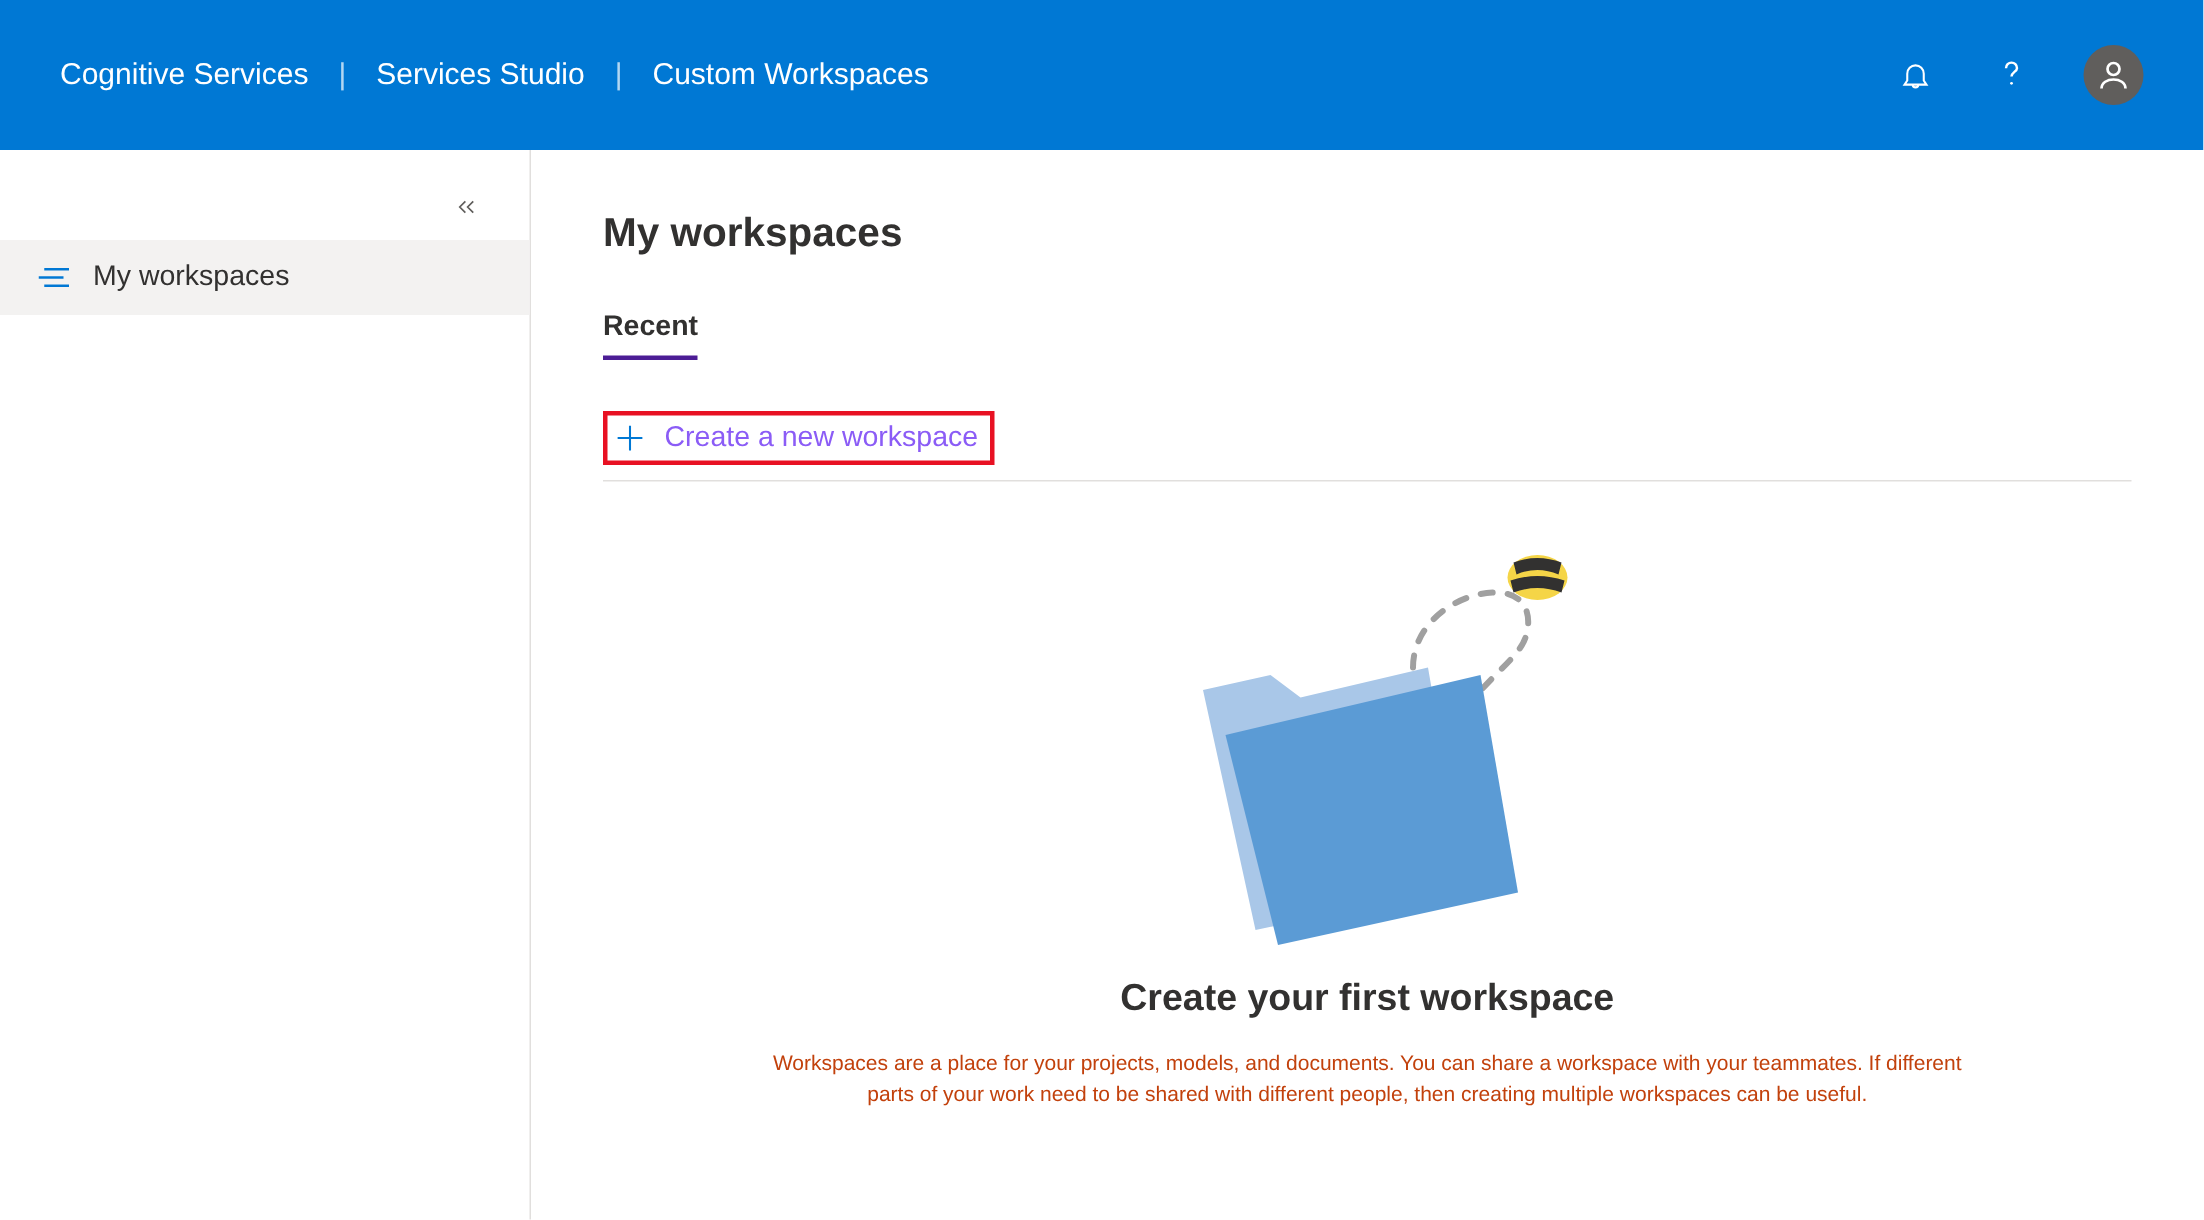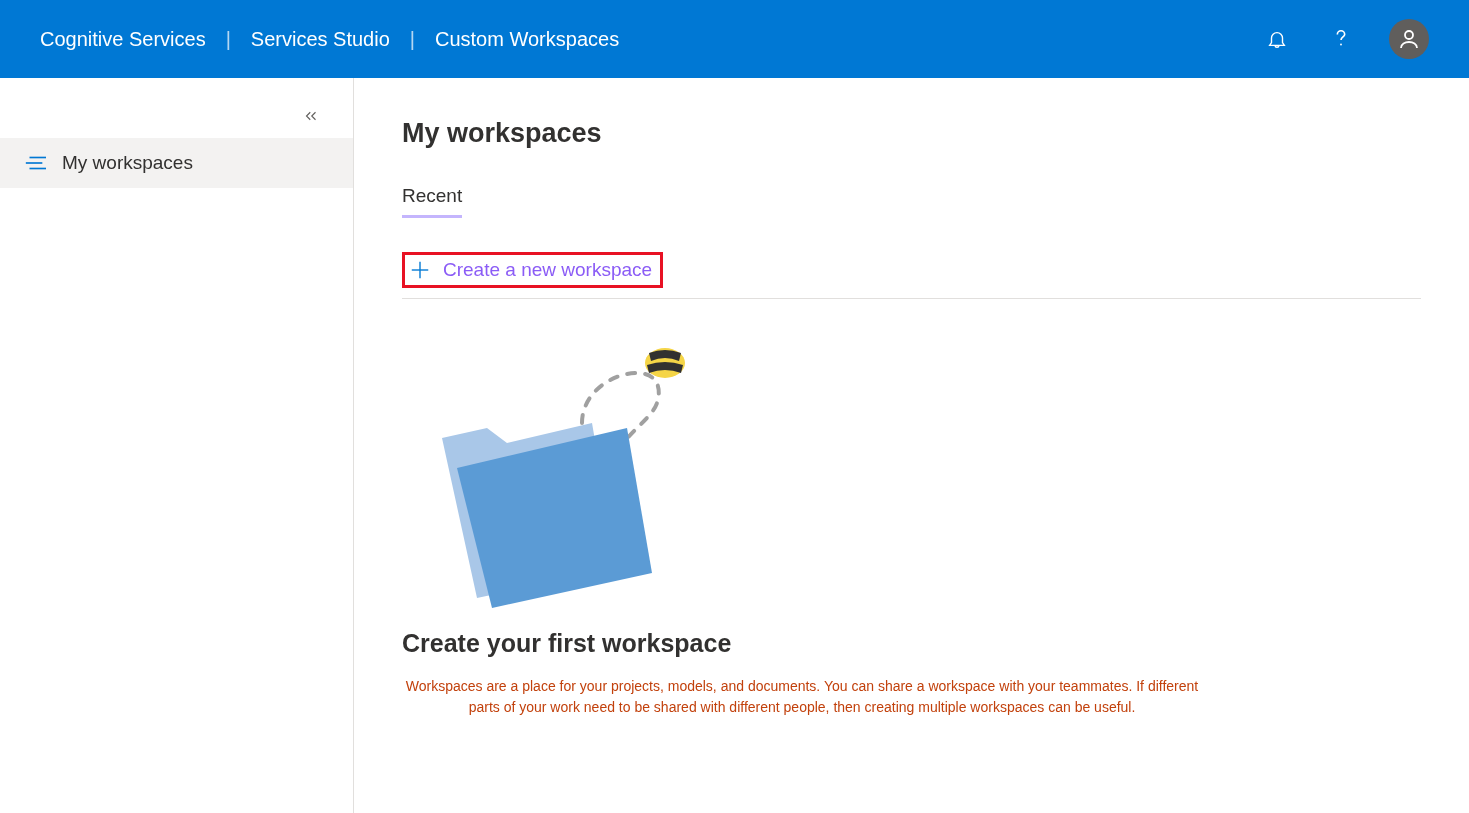--- a/index.html
+++ b/index.html
@@ -6,21 +6,21 @@
     body {
       font-family: 'Segoe UI', -apple-system, sans-serif;
       color: #323130;
       background: #fff;
       width: 1469px;
       height: 813px;
       overflow: hidden;
     }
     .header {
       background: #0078d4;
-      height: 78px;
+      height: 100px;
       display: flex;
       align-items: center;
       padding: 0 40px 0 40px;
       color: #fff;
     }
     .breadcrumb {
       display: flex;
       align-items: center;
       gap: 20px;
       font-size: 20px;
@@ -87,22 +87,22 @@
     .page-title {
       font-size: 27px;
       font-weight: 600;
       margin-bottom: 28px;
     }
     .tabs { display: flex; border-bottom: none; margin-bottom: 16px; }
     .tab {
       padding: 8px 0;
       margin-right: 40px;
       font-size: 19px;
-      border-bottom: 3px solid #c4b5fd;
-      font-weight: 400;
+      border-bottom: 3px solid #4c1d95;
+      font-weight: 700;
       cursor: pointer;
     }
     .action-bar {
       padding: 18px 0 10px 0;
       border-bottom: 1px solid #e1dfdd;
     }
     .create-btn {
       display: inline-flex;
       align-items: center;
       gap: 12px;
@@ -111,21 +111,21 @@
       background: none;
       cursor: pointer;
       font-size: 19px;
       color: #8b5cf6;
       font-family: inherit;
     }
     .plus-icon { color: #0078d4; }
     .empty-state {
       display: flex;
       flex-direction: column;
-      align-items: flex-start;
+      align-items: center;
       padding-top: 24px;
     }
     .illustration { width: 300px; height: 290px; }
     .empty-title {
       font-size: 25px;
       font-weight: 600;
       margin-top: 16px;
       margin-bottom: 18px;
     }
     .empty-desc {

